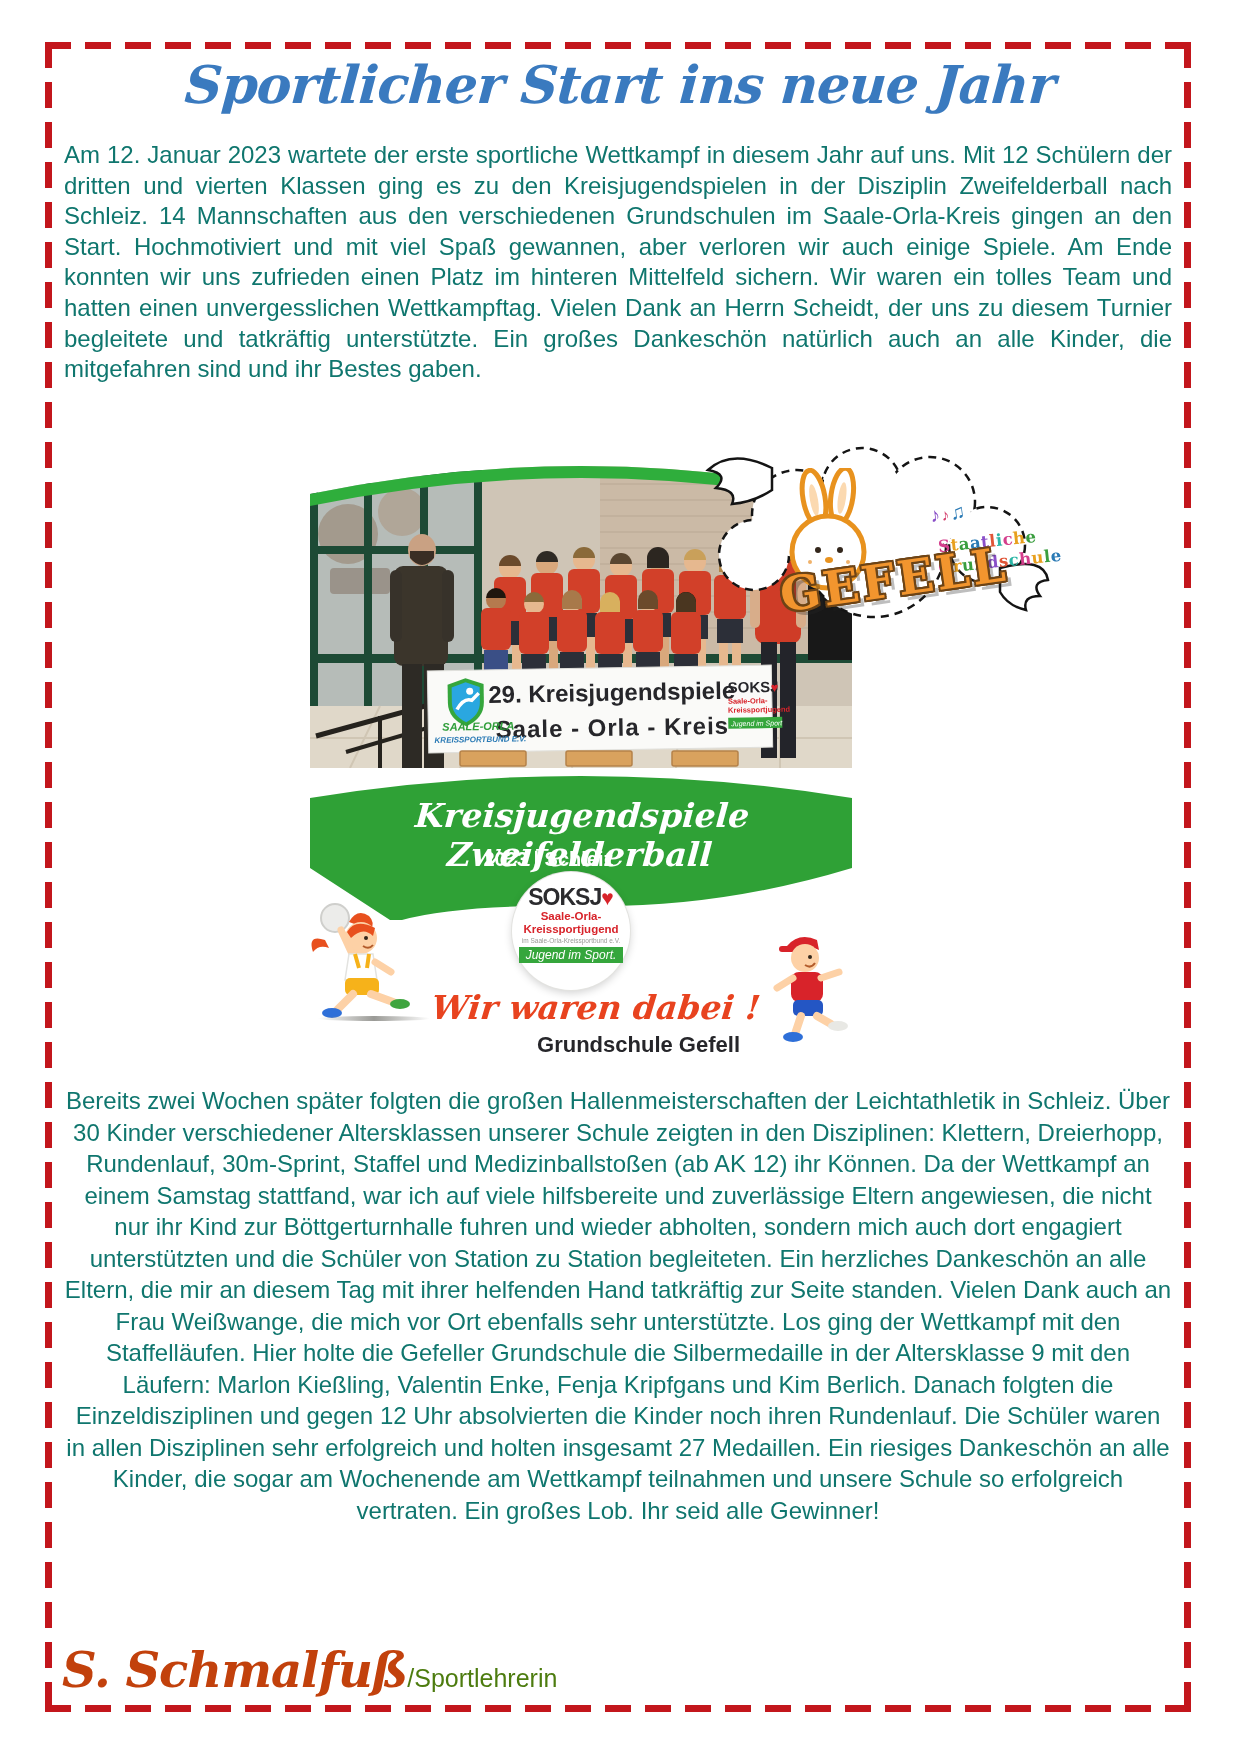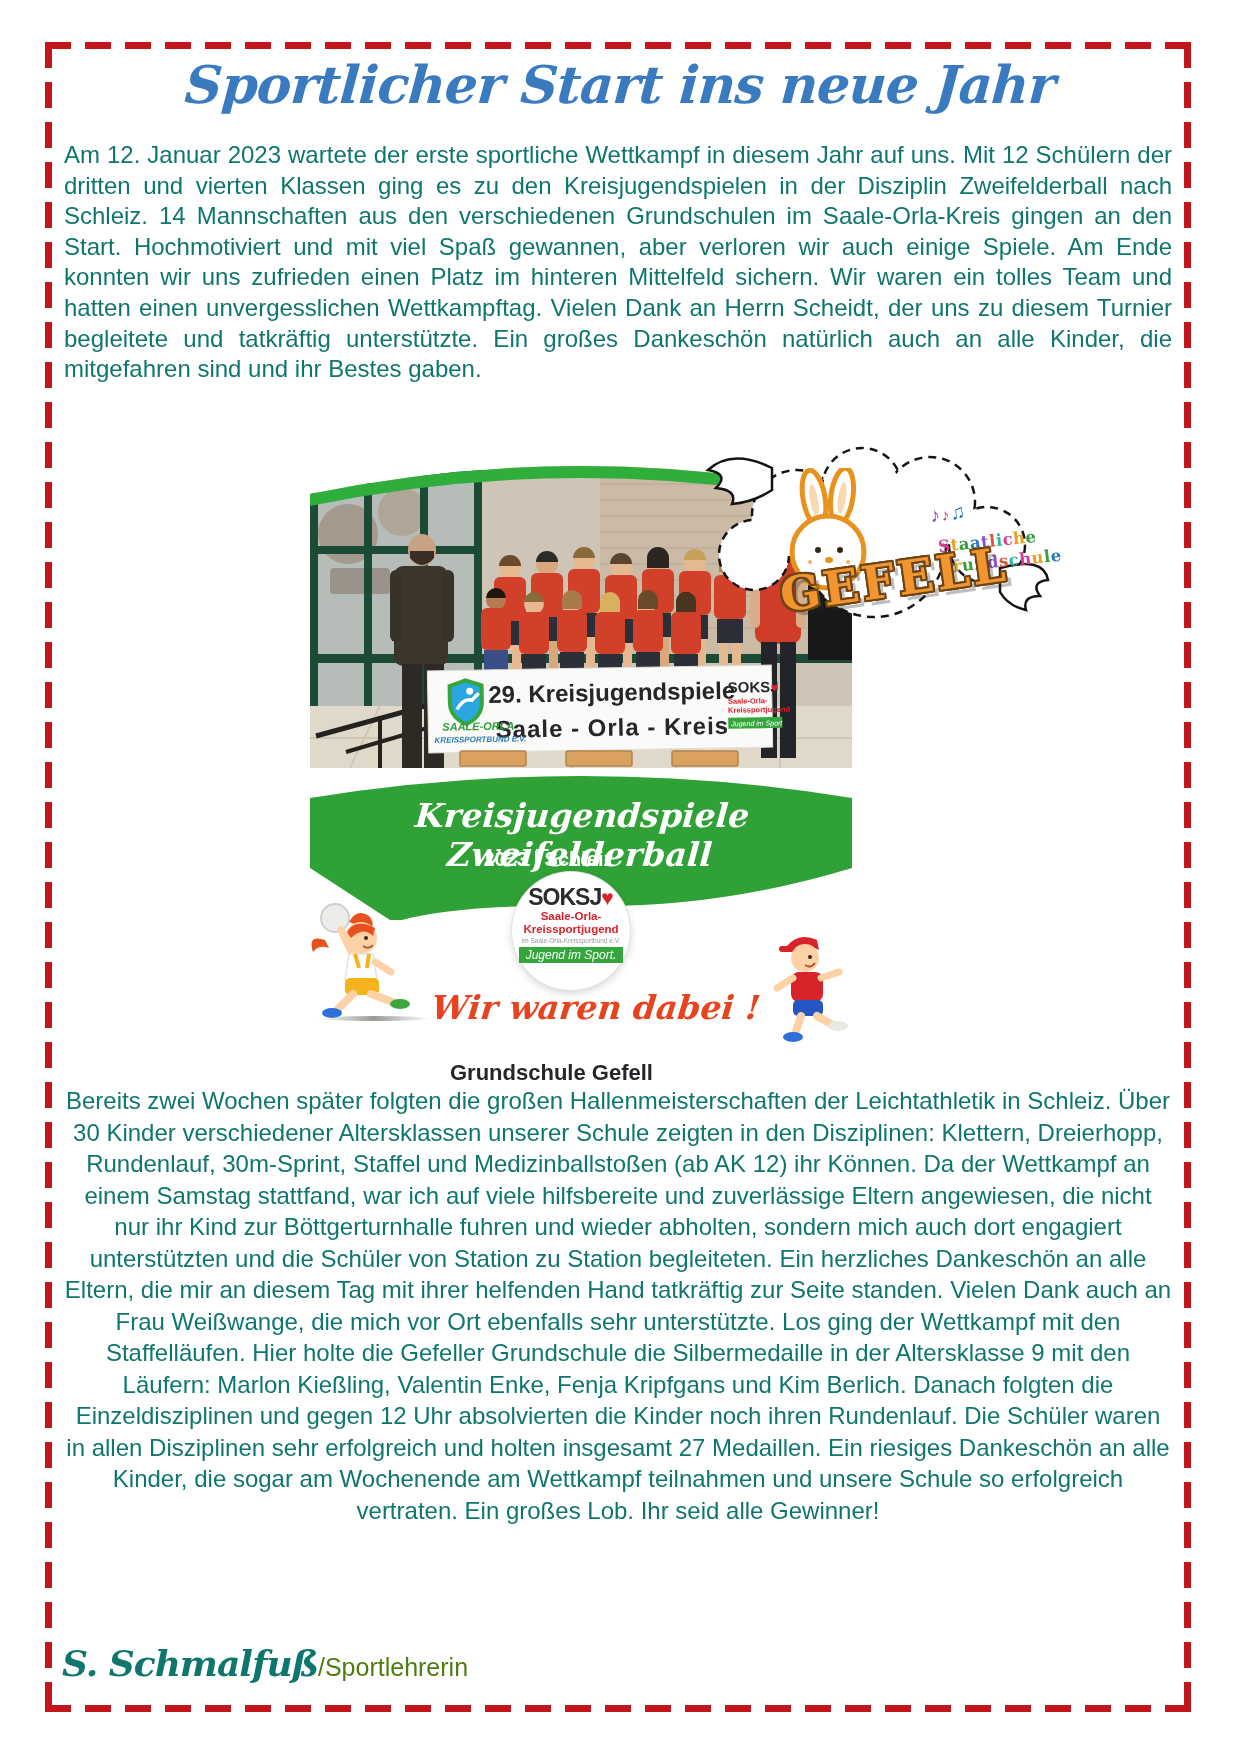--- a/index.html
+++ b/index.html
@@ -35,21 +35,21 @@
          text-align:center;z-index:2;padding-top:14px;box-sizing:border-box;}
   .soksj-name{font-weight:bold;font-size:23px;color:#2b2b2e;letter-spacing:-1px;line-height:1;}
   .soksj-heart{color:#d8232a;font-size:21px;}
   .soksj-sub{font-weight:bold;font-size:11.5px;color:#d8232a;line-height:1.1;}
   .soksj-fine{font-size:6.5px;color:#9a9a96;margin-top:2px;}
   .soksj-chip{display:inline-block;margin-top:3px;background:#35a63c;color:#fff;
          font-style:italic;font-size:12px;padding:1px 7px;}
   .slogan{position:absolute;left:118px;top:548px;width:336px;text-align:center;
          font-family:"DejaVu Serif",serif;font-style:italic;font-weight:bold;
          font-size:33px;color:#e8431f;transform:skewX(-6deg);}
-  .school-name{position:absolute;left:140px;top:620px;width:290px;text-align:left;
+  .school-name{position:absolute;left:140px;top:592px;width:290px;text-align:right;
          font-weight:bold;font-size:22px;color:#26262a;}
   .mascot{position:absolute;}
   .girl{left:-5px;top:460px;width:128px;height:118px;}
   .boy{left:455px;top:490px;width:90px;height:112px;}
   .girl-shadow{position:absolute;left:8px;top:576px;width:112px;height:5px;border-radius:50%;
          background:linear-gradient(90deg,rgba(150,150,150,0),#9a9a96,rgba(150,150,150,0));}
   
   #cloud{position:absolute;left:392px;top:0;width:352px;height:212px;z-index:3;}
   #cloud svg.cloudbg{position:absolute;left:0;top:0;width:352px;height:212px;}
   .cloud-item{position:absolute;}
@@ -62,21 +62,21 @@
   .logo-line2{top:112px;}
   .gefell{left:58px;top:112px;width:268px;text-align:center;transform:rotate(-8deg);
          font-family:"DejaVu Serif",serif;font-weight:bold;font-size:47px;letter-spacing:3px;
          color:#f2952e;
          text-shadow:-2px 0 #6d4416,2px 0 #6d4416,0 -2px #6d4416,0 2px #6d4416,
            -2px -2px #6d4416,2px 2px #6d4416,-2px 2px #6d4416,2px -2px #6d4416,
            5px 6px 0 rgba(40,40,40,.3);}
   
   .signature{position:absolute;left:62px;top:1642px;white-space:nowrap;}
   .sig-script{font-family:"DejaVu Serif",serif;font-style:italic;font-weight:bold;
-         font-size:36px;color:#0f766e;letter-spacing:-1px;}
+         font-size:48px;color:#c2410c;letter-spacing:-1px;}
   .sig-role{font-size:25px;color:#4d7c0f;}
   text{font-family:"Liberation Sans",sans-serif;}
 </style>
 </head>
 <body>
 
 <div id="page">
 
   <div class="fr fr-h" style="top:42px"></div>
   <div class="fr fr-h" style="top:1705px"></div>

